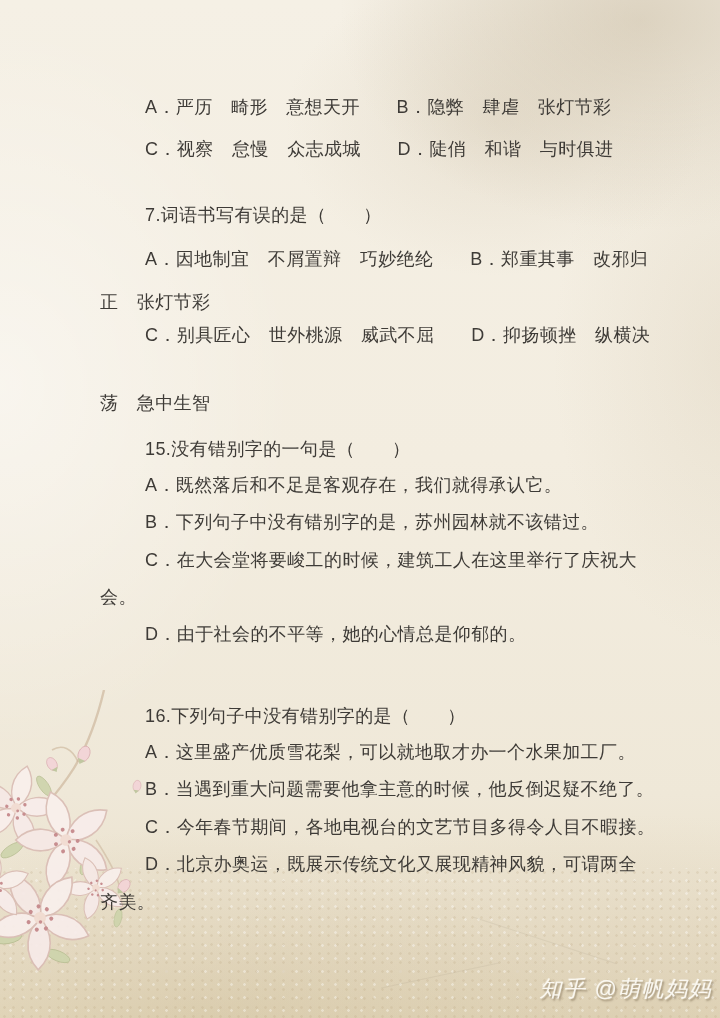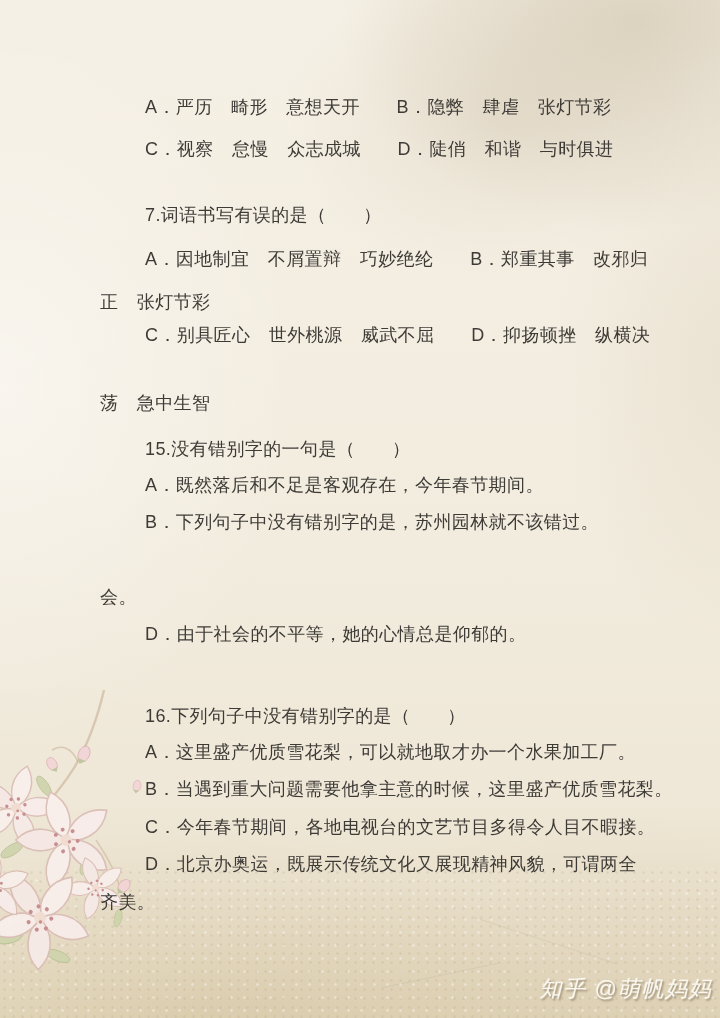--- a/index.html
+++ b/index.html
@@ -113,27 +113,28 @@
   <div class="line" style="top:95px;  left:145px;">A．严历　畸形　意想天开　　B．隐弊　肆虐　张灯节彩</div>
   <div class="line" style="top:137px; left:145px;">C．视察　怠慢　众志成城　　D．陡俏　和谐　与时俱进</div>
 
   <div class="line" style="top:203px; left:145px;">7.词语书写有误的是（　　）</div>
   <div class="line" style="top:247px; left:145px;">A．因地制宜　不屑置辩　巧妙绝纶　　B．郑重其事　改邪归</div>
   <div class="line" style="top:290px; left:100px;">正　张灯节彩</div>
   <div class="line" style="top:323px; left:145px;">C．别具匠心　世外桃源　威武不屈　　D．抑扬顿挫　纵横决</div>
   <div class="line" style="top:375px; left:100px;margin-top:16px;">荡　急中生智</div>
 
   <div class="line" style="top:437px; left:145px;">15.没有错别字的一句是（　　）</div>
-  <div class="line" style="top:473px; left:145px;">A．既然落后和不足是客观存在，今年春节期间。</div>
+  <div class="line" style="top:473px; left:145px;">A．既然落后和不足是客观存在，我们就得承认它。</div>
   <div class="line" style="top:510px; left:145px;">B．下列句子中没有错别字的是，苏州园林就不该错过。</div>
+  <div class="line" style="top:548px; left:145px;">C．在大会堂将要峻工的时候，建筑工人在这里举行了庆祝大</div>
   <div class="line" style="top:585px; left:100px;">会。</div>
   <div class="line" style="top:622px; left:145px;">D．由于社会的不平等，她的心情总是仰郁的。</div>
 
   <div class="line" style="top:704px; left:145px;">16.下列句子中没有错别字的是（　　）</div>
   <div class="line" style="top:740px; left:145px;">A．这里盛产优质雪花梨，可以就地取才办一个水果加工厂。</div>
-  <div class="line" style="top:777px; left:145px;">B．当遇到重大问题需要他拿主意的时候，这里盛产优质雪花梨。</div>
+  <div class="line" style="top:777px; left:145px;">B．当遇到重大问题需要他拿主意的时候，他反倒迟疑不绝了。</div>
   <div class="line" style="top:815px; left:145px;">C．今年春节期间，各地电视台的文艺节目多得令人目不暇接。</div>
   <div class="line" style="top:852px; left:145px;">D．北京办奥运，既展示传统文化又展现精神风貌，可谓两全</div>
   <div class="line" style="top:890px; left:100px;text-align:right;">齐美。</div>
 
   <div class="watermark">知乎 @萌帆妈妈</div>
 
 </div>
 
 </body></html>

